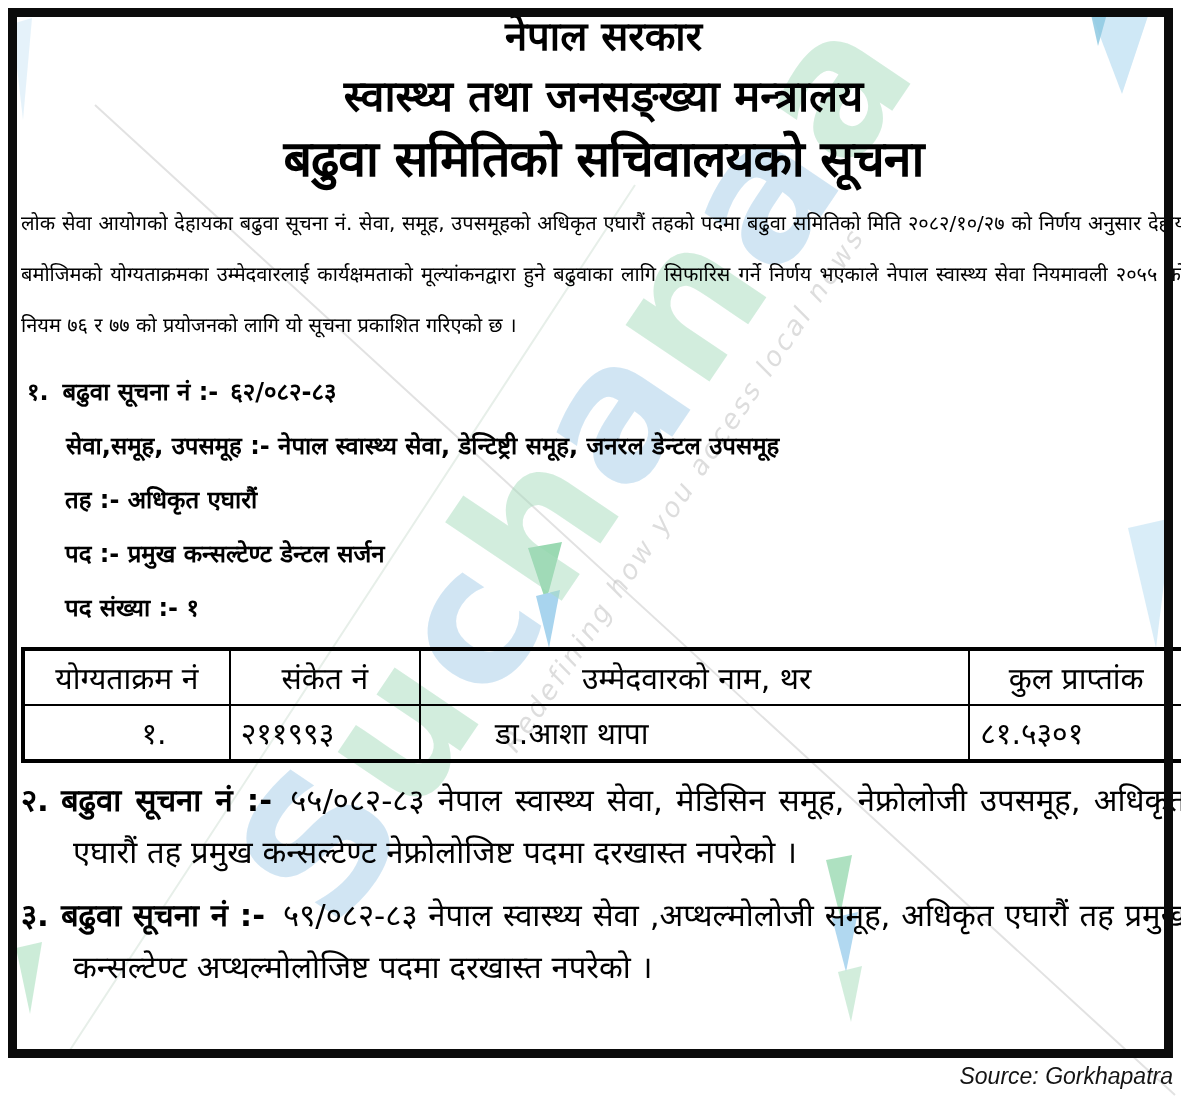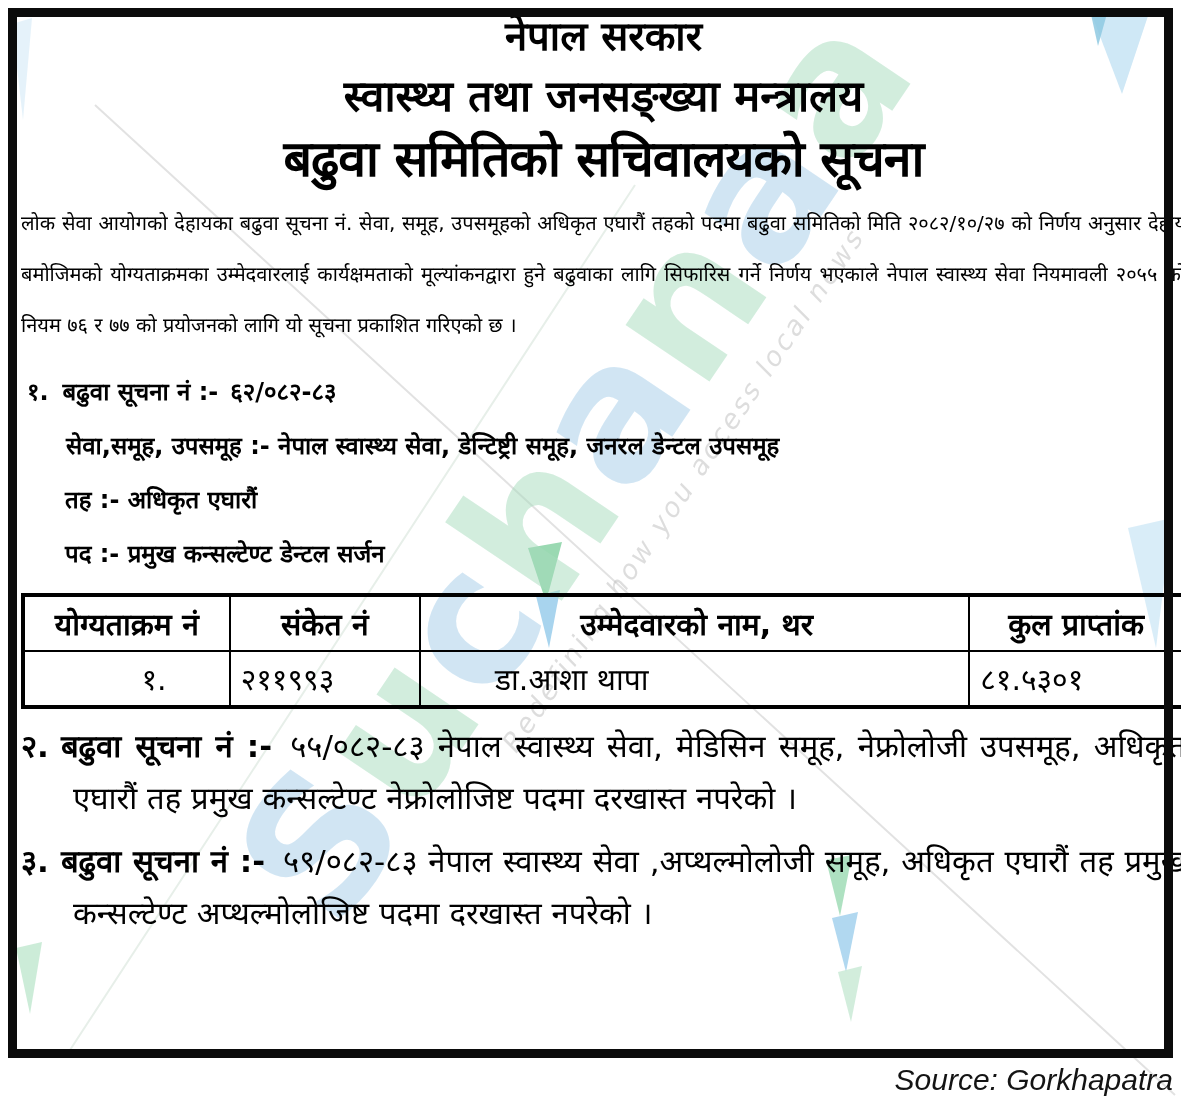--- a/index.html
+++ b/index.html
@@ -37,40 +37,40 @@
   .n1-line1{margin-left:6px;}
   .n1-num{margin-right:14px;}
   .n1-label{margin-right:12px;}
   .n1-service{margin-left:45px;}
   .n1-level-line{display:flex;justify-content:space-between;margin-left:44px;padding-right:66px;flex-direction:column;}
   table.notice-table{
     width:100%;border-collapse:collapse;margin-top:12px;font-size:30px;
     border:4px solid #000;background:transparent;
   }
   .notice-table th,.notice-table td{border:2px solid #000;padding:6px 10px;box-sizing:border-box;}
-  .notice-table th{font-weight:bold;height:54px;}
+  .notice-table th{font-weight:normal;height:54px;}
   .notice-table td{height:56px;font-weight:normal;}
   .col-rank{width:17.8%;}
   .col-code{width:16.4%;}
   .col-name{width:47.3%;}
   .col-marks{width:18.5%;margin-left:8px;}
   th.col-name{text-align:center;padding-left:14px;}
   td.cell-rank{text-align:right;padding-right:62px;}
   td.cell-code{text-align:left;}
   td.cell-name{text-align:left;padding-left:74px;}
   td.cell-marks{}
   .notice-item{
     font-size:31px;line-height:52px;text-align:justify;
     padding-left:52px;text-indent:-52px;margin-top:11px;
   }
   .notice-item .num{font-weight:bold;margin-right:12px;}
   .notice-item .lbl{font-weight:bold;margin-right:18px;}
   .source-caption{
     position:absolute;right:8px;top:1063px;z-index:3;
-    font-size:30px;font-style:italic;color:#141414;
+    font-size:23px;font-style:italic;color:#141414;
     font-family:"Liberation Sans","DejaVu Sans",sans-serif;
   }
 </style>
 </head>
 <body>
 
 <svg class="decor-layer" viewBox="0 0 1181 1102" xmlns="http://www.w3.org/2000/svg" aria-hidden="true">
   <line x1="95" y1="105" x2="1175" y2="1095" stroke="#e2e2e2" stroke-width="2"></line>
   <line x1="635" y1="185" x2="70" y2="1050" stroke="#e7efe9" stroke-width="2"></line>
   <polygon points="1090,10 1150,10 1122,94" fill="#cfe8f6"></polygon>
@@ -100,20 +100,21 @@
   <div class="intro">लोक सेवा आयोगको देहायका बढुवा सूचना नं. सेवा, समूह, उपसमूहको अधिकृत एघारौं तहको पदमा बढुवा समितिको मिति २०८२/१०/२७ को निर्णय अनुसार देहाय बमोजिमको योग्यताक्रमका उम्मेदवारलाई कार्यक्षमताको मूल्यांकनद्वारा हुने बढुवाका लागि सिफारिस गर्ने निर्णय भएकाले नेपाल स्वास्थ्य सेवा नियमावली २०५५ को नियम ७६ र ७७ को प्रयोजनको लागि यो सूचना प्रकाशित गरिएको छ ।</div>
 
   <div class="notice1">
     <div class="n1-line1">
       <span class="n1-num">१.</span><span class="n1-label">बढुवा सूचना नं :-</span><span>६२/०८२-८३</span>
     </div>
     <div class="n1-service">सेवा,समूह, उपसमूह :- नेपाल स्वास्थ्य सेवा, डेन्टिष्ट्री समूह, जनरल डेन्टल उपसमूह</div>
     <div class="n1-level-line">
       <span>तह :- अधिकृत एघारौं</span>
       <span>पद :-  प्रमुख कन्सल्टेण्ट डेन्टल सर्जन</span>
+      <span>पद संख्या :- १</span>
     </div>
   </div>
 
   <table class="notice-table">
     <thead>
       <tr>
         <th class="col-rank">योग्यताक्रम नं</th>
         <th class="col-code">संकेत नं</th>
         <th class="col-name">उम्मेदवारको नाम, थर</th>
         <th class="col-marks">कुल प्राप्तांक</th>

